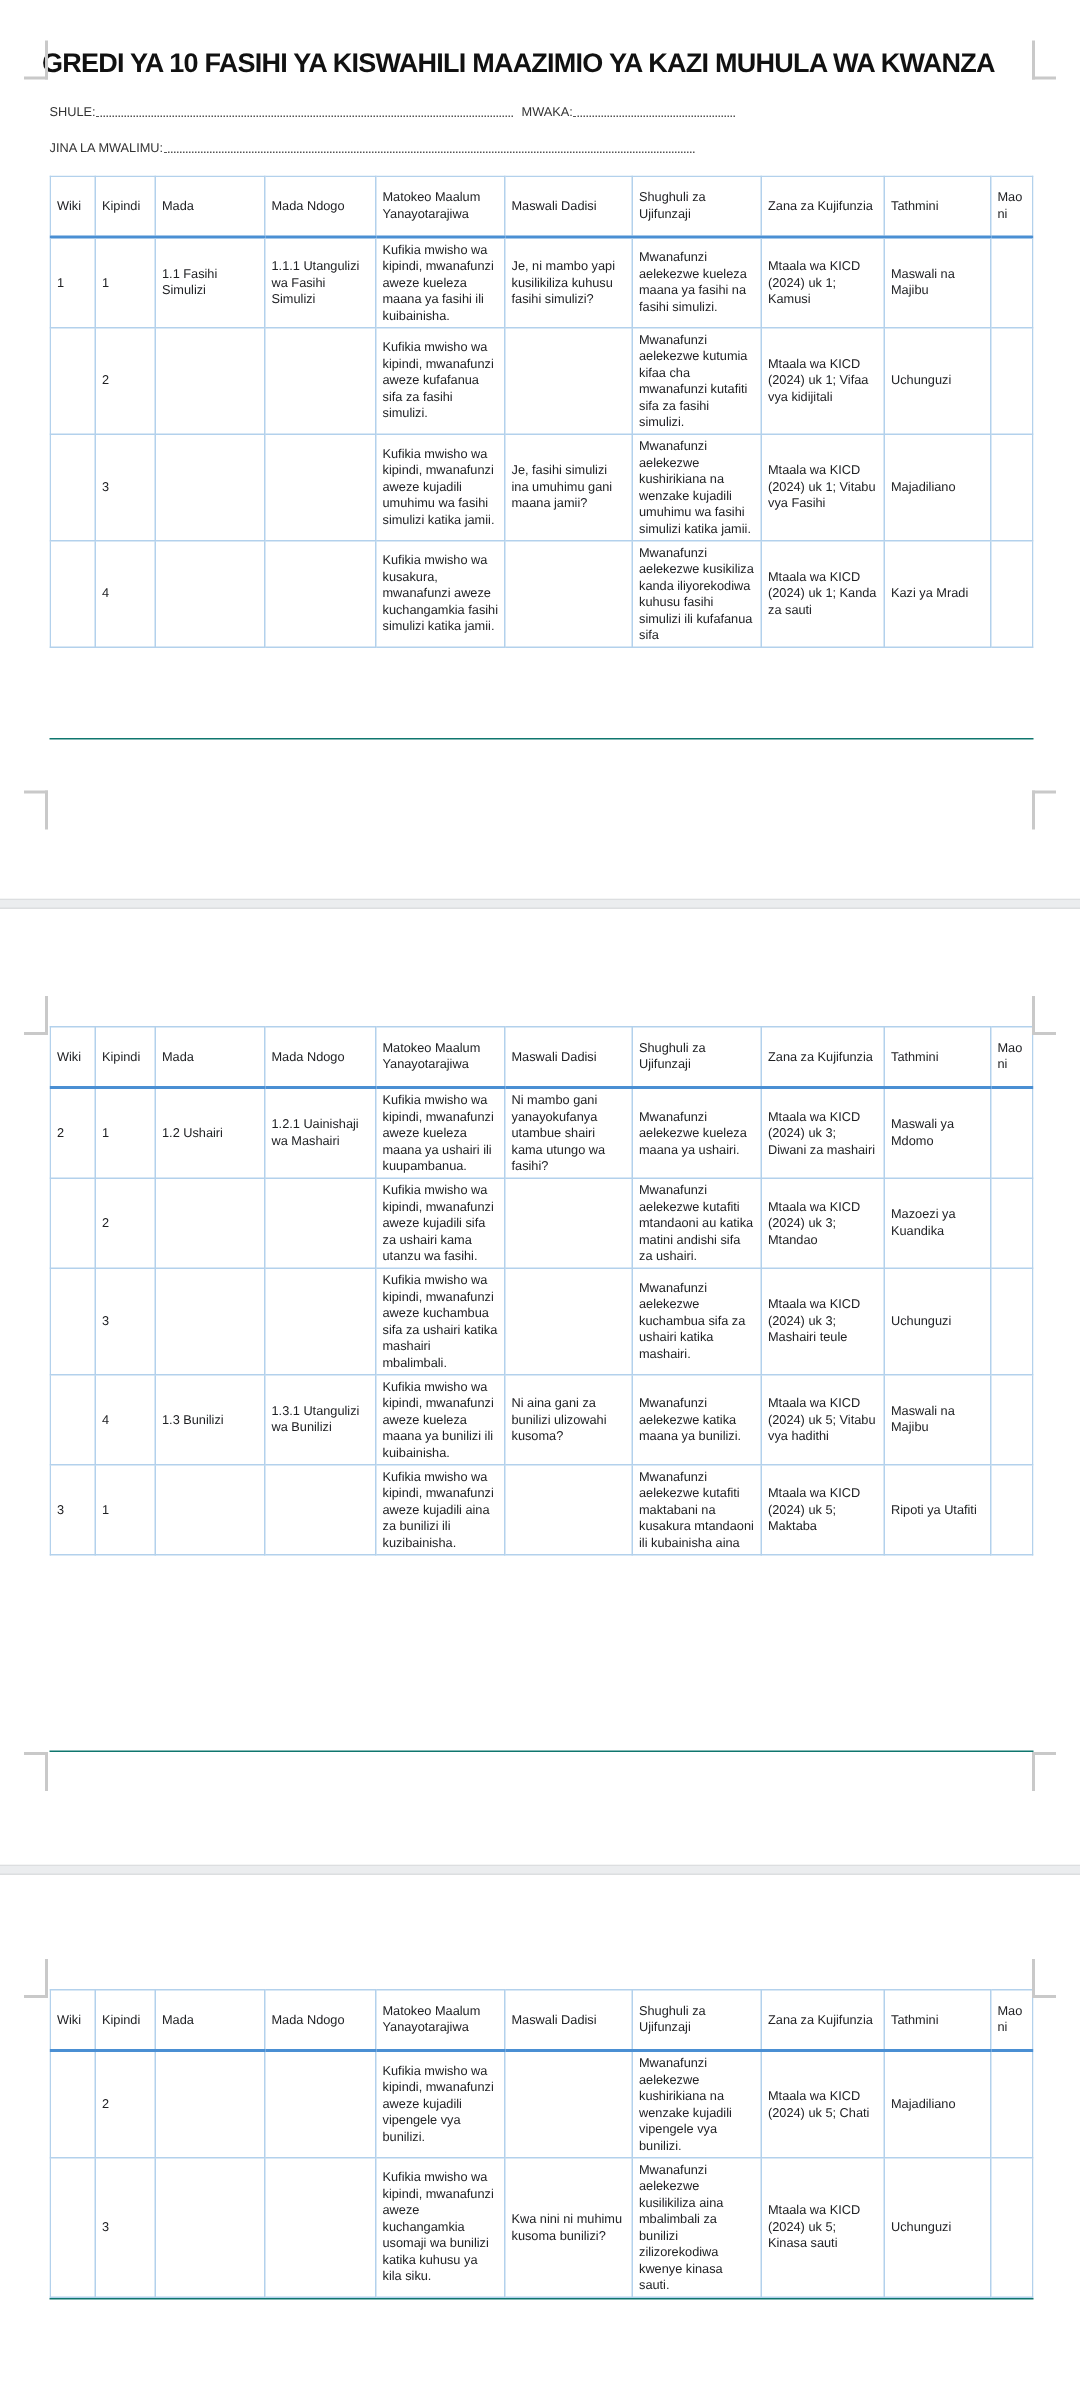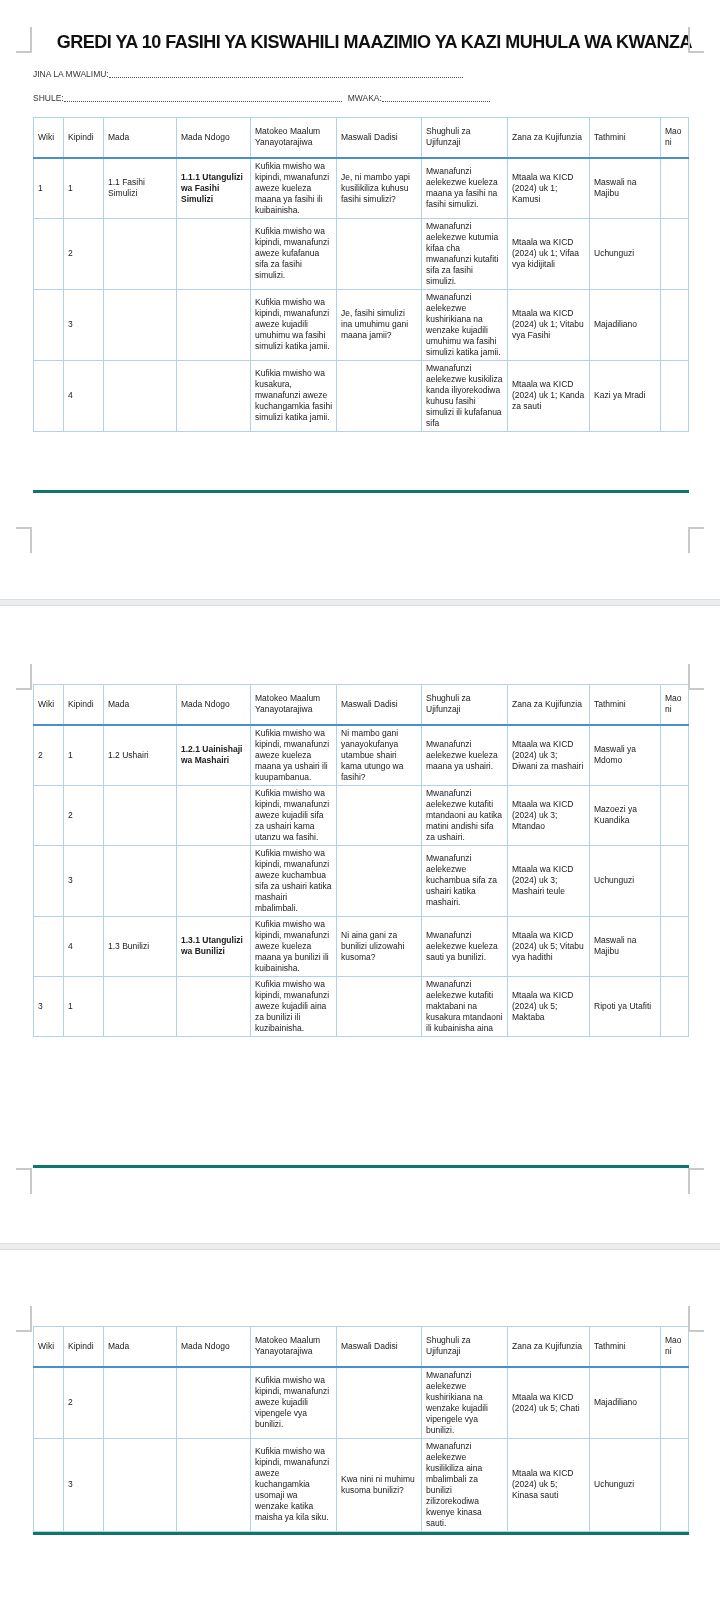--- a/index.html
+++ b/index.html
@@ -23,21 +23,21 @@
   }
   
   .mark { position:absolute; width:16px; height:26px; border:0 solid #c9c9c9; }
   .mk-tl { left:16px;  border-right-width:2px; border-bottom-width:2px; }
   .mk-tr { right:16px; border-left-width:2px;  border-bottom-width:2px; }
   .mk-bl { left:16px;  border-right-width:2px; border-top-width:2px; }
   .mk-br { right:16px; border-left-width:2px;  border-top-width:2px; }
 
   .doc-title {
     margin:30px 28px 0 28px;
-    text-align:right;
+    text-align:left;
     font-size:18px;
     letter-spacing:-0.5px;
     line-height:25px;
     font-weight:bold;
     color:#111111;
   }
   .field-line {
     margin:14px 0 0 33px;
     display:flex;
     align-items:baseline;
@@ -53,21 +53,21 @@
     margin-bottom:1px;
   }
   .lead-jina  { width:354px; }
   .lead-shule { width:278px; margin-right:6px; }
   .lead-mwaka { width:108px; }
 
   .tclip {
     margin-left:33px;
     width:656px;
     overflow:hidden;
-    border-bottom:3px solid #0f766e;
+    border-bottom:1px solid #0f766e;
   }
   .tclip.t1 { margin-top:14px; height:376px; }
   .tclip.t2 { margin-top:78px; height:484px; }
   .tclip.t3 { margin-top:76px; }
 
   table.sched {
     width:655px;
     table-layout:fixed;
     border-collapse:collapse;
   }
@@ -79,21 +79,21 @@
     text-align:left;
     vertical-align:middle;
     padding:2px 4px;
     word-wrap:break-word;
     color:#202124;
   }
   table.sched thead th {
     border-bottom:2px solid #4a8fd3;
     height:40px;
   }
-  table.sched td.bold { font-weight:bold; }
+  table.sched td.bold { font-weight:normal; }
   col.c-wiki    { width:30px; }
   col.c-kipindi { width:40px; }
   col.c-mada    { width:73px; }
   col.c-ndogo   { width:74px; }
   col.c-matokeo { width:86px; }
   col.c-maswali { width:85px; }
   col.c-shughuli{ width:86px; }
   col.c-zana    { width:82px; }
   col.c-tathmini{ width:71px; }
   col.c-maoni   { width:28px; }
@@ -103,28 +103,28 @@
 
 <section class="page" id="p1">
   <div class="mark mk-tl" style="top:27px"></div>
   <div class="mark mk-tr" style="top:27px"></div>
   <div class="mark mk-bl" style="top:527px"></div>
   <div class="mark mk-br" style="top:527px"></div>
 
   <h1 class="doc-title">GREDI YA 10 FASIHI YA KISWAHILI MAAZIMIO YA KAZI MUHULA WA KWANZA</h1>
 
   <div class="field-line">
-    <span>JINA LA MWALIMU:</span>
-      <span class="leader lead-jina"></span>
-  </div>
-  <div class="field-line">
     <span>SHULE:</span>
       <span class="leader lead-shule"></span>
       <span>MWAKA:</span>
       <span class="leader lead-mwaka"></span>
+  </div>
+  <div class="field-line">
+    <span>JINA LA MWALIMU:</span>
+      <span class="leader lead-jina"></span>
   </div>
 
   <div class="tclip t1">
     <table class="sched">
       <colgroup>
         <col class="c-wiki">
           <col class="c-kipindi">
           <col class="c-mada">
           <col class="c-ndogo">
           <col class="c-matokeo">
@@ -275,21 +275,21 @@
             <td>Uchunguzi</td>
             <td></td>
           </tr>
           <tr>
             <td></td>
             <td>4</td>
             <td>1.3 Bunilizi</td>
             <td class="bold">1.3.1 Utangulizi wa Bunilizi</td>
             <td>Kufikia mwisho wa kipindi, mwanafunzi aweze kueleza maana ya bunilizi ili kuibainisha.</td>
             <td>Ni aina gani za bunilizi ulizowahi kusoma?</td>
-            <td>Mwanafunzi aelekezwe kueleza sauti ya bunilizi.</td>
+            <td>Mwanafunzi aelekezwe katika maana ya bunilizi.</td>
             <td>Mtaala wa KICD (2024) uk 5; Vitabu vya hadithi</td>
             <td>Maswali na Majibu</td>
             <td></td>
           </tr>
           <tr>
             <td>3</td>
             <td>1</td>
             <td></td>
             <td class="bold"></td>
             <td>Kufikia mwisho wa kipindi, mwanafunzi aweze kujadili aina za bunilizi ili kuzibainisha.</td>
@@ -349,21 +349,21 @@
             <td>Mwanafunzi aelekezwe kushirikiana na wenzake kujadili vipengele vya bunilizi.</td>
             <td>Mtaala wa KICD (2024) uk 5; Chati</td>
             <td>Majadiliano</td>
             <td></td>
           </tr>
           <tr>
             <td></td>
             <td>3</td>
             <td></td>
             <td class="bold"></td>
-            <td>Kufikia mwisho wa kipindi, mwanafunzi aweze kuchangamkia usomaji wa wenzake katika maisha ya kila siku.</td>
+            <td>Kufikia mwisho wa kipindi, mwanafunzi aweze kuchangamkia usomaji wa bunilizi katika kuhusu ya kila siku.</td>
             <td>Kwa nini ni muhimu kusoma bunilizi?</td>
             <td>Mwanafunzi aelekezwe kusilikiliza aina mbalimbali za bunilizi zilizorekodiwa kwenye kinasa sauti.</td>
             <td>Mtaala wa KICD (2024) uk 5; Kinasa sauti</td>
             <td>Uchunguzi</td>
             <td></td>
           </tr>
         </tbody>
     </table>
   </div>
 </section>

